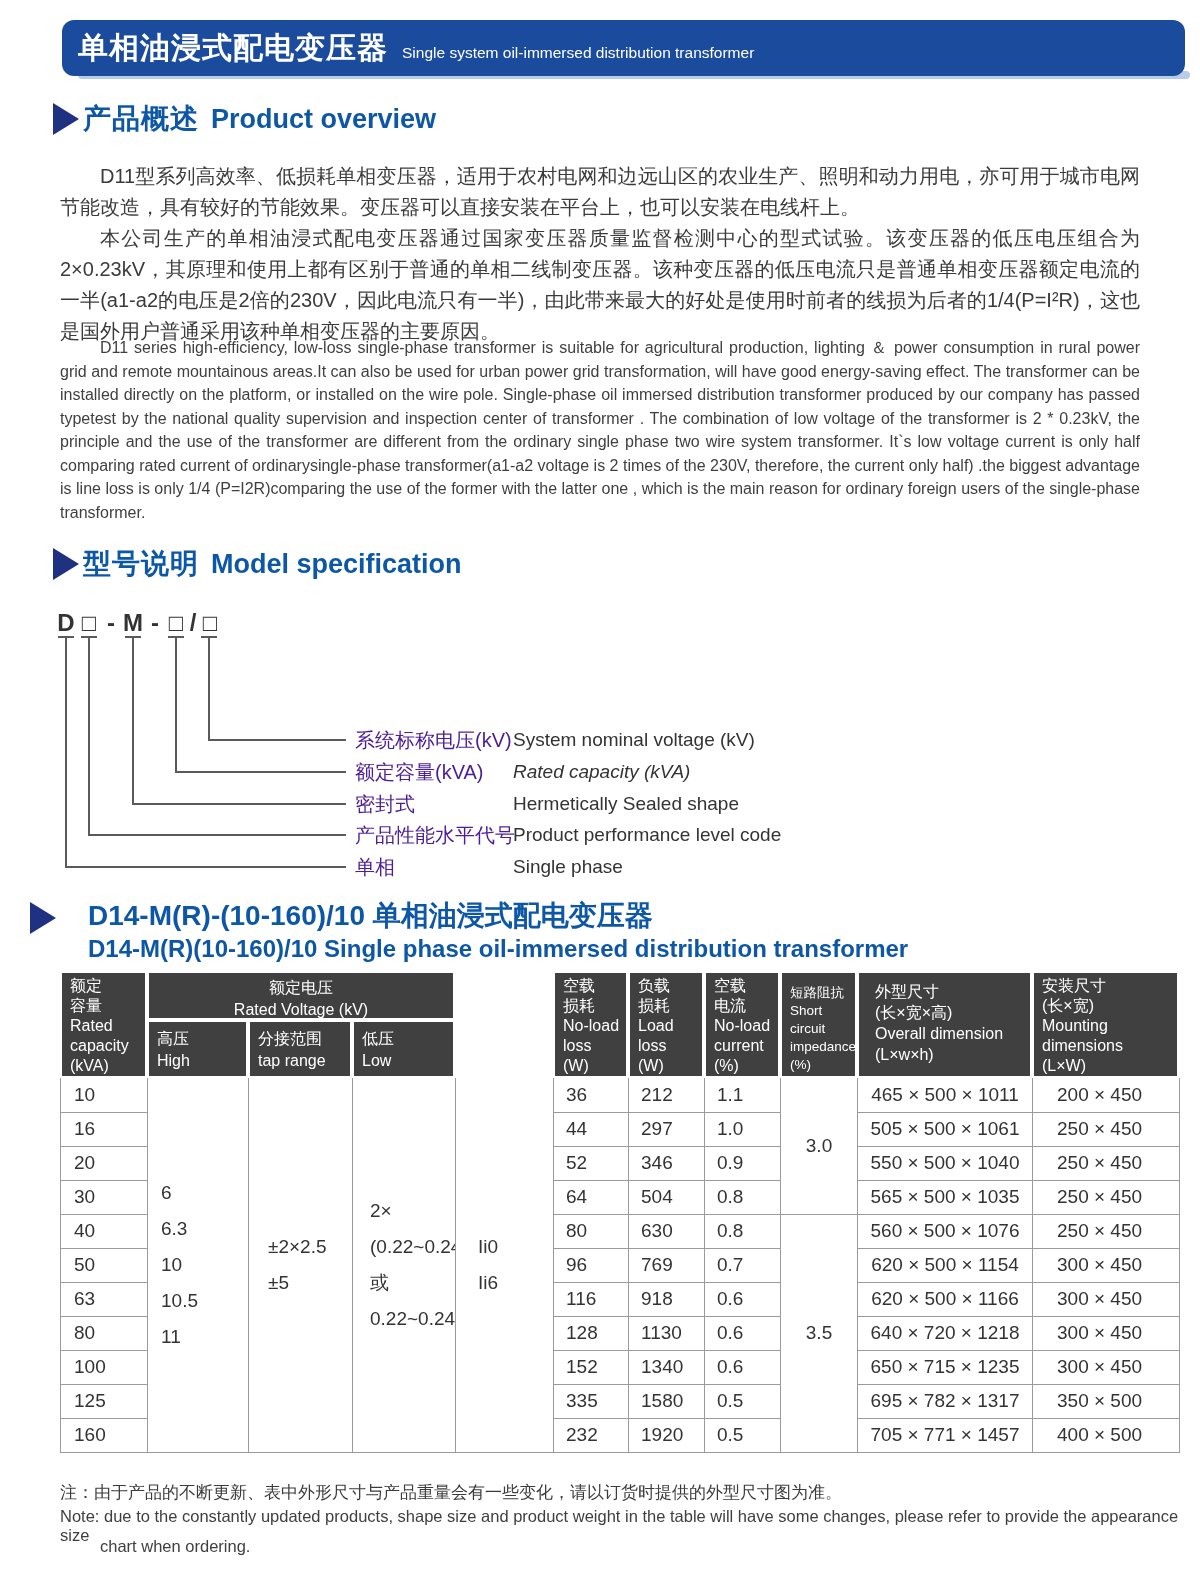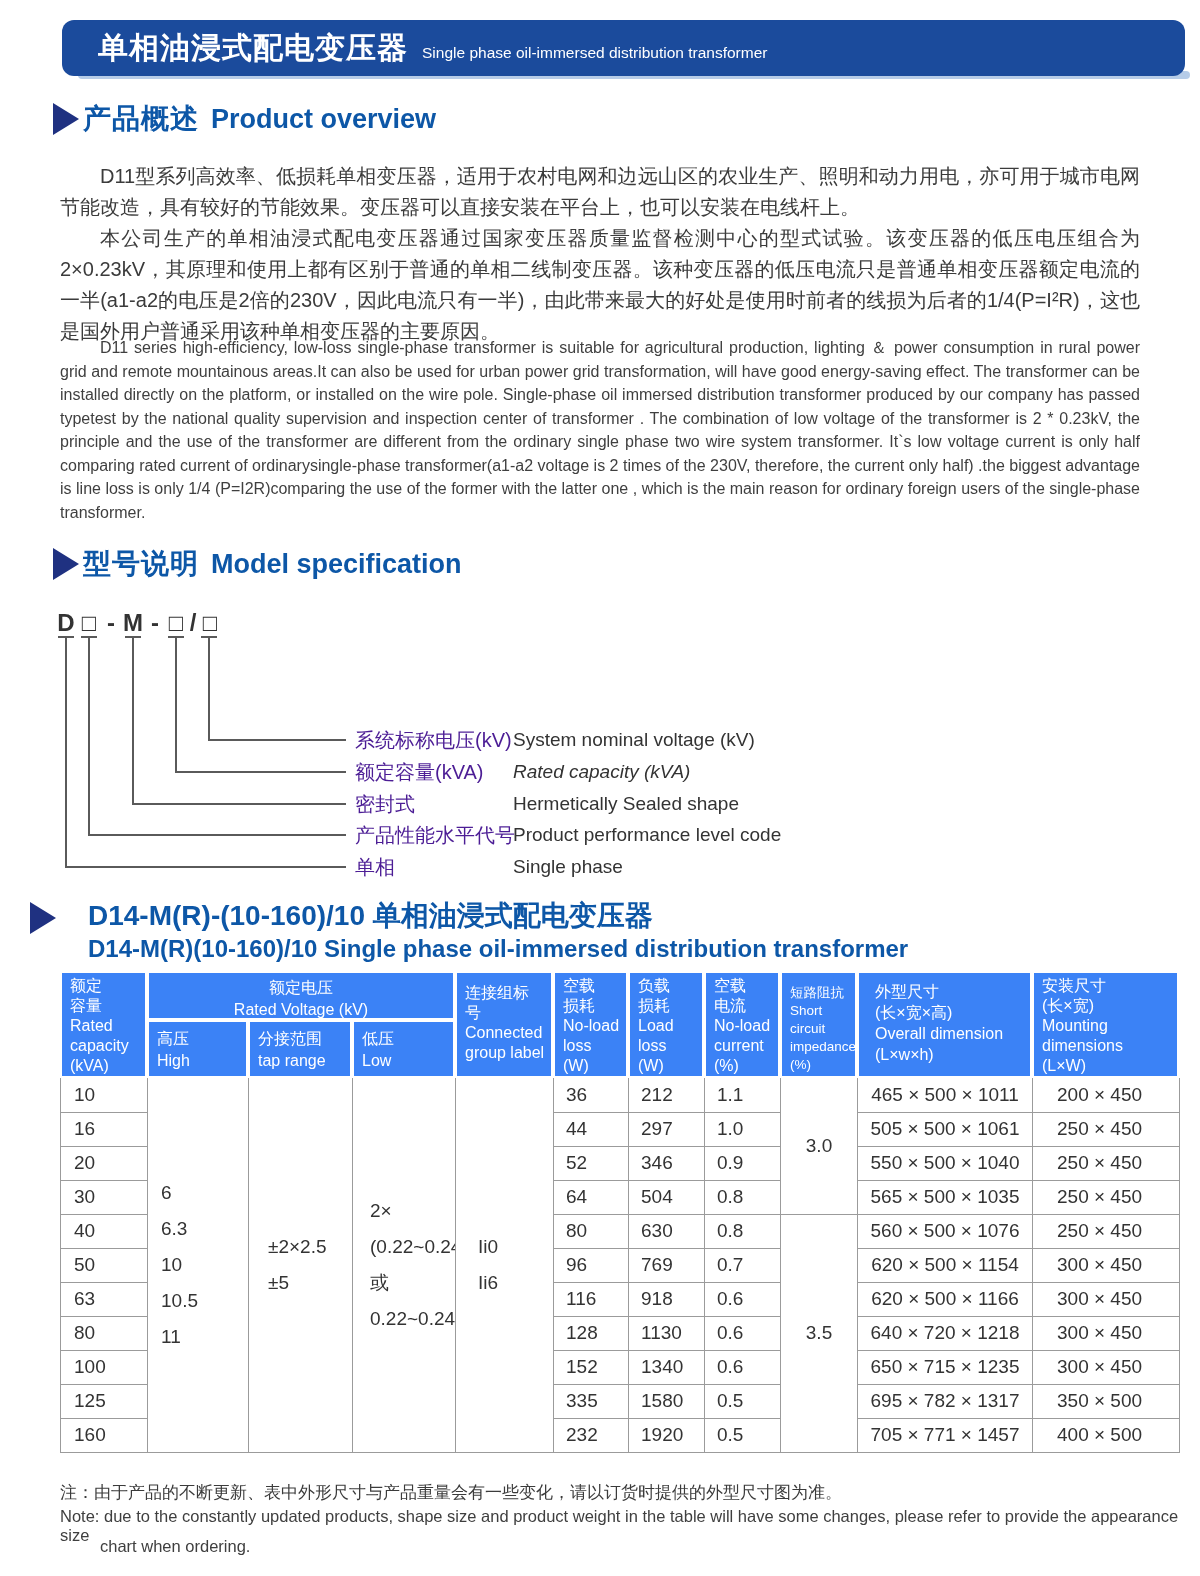--- a/index.html
+++ b/index.html
@@ -5,21 +5,21 @@
   html,body{margin:0;padding:0;background:#ffffff;}
   #page{position:relative;width:1200px;height:1576px;background:#fff;overflow:hidden;
         font-family:"Liberation Sans","DejaVu Sans",sans-serif;color:#333;}
   .abs{position:absolute;}
   .pre{white-space:pre-line;}
 
   
   .banner-underlay{position:absolute;left:78px;top:71px;width:1112px;height:8px;background:#b6cce8;border-radius:4px;}
   .banner{position:absolute;left:62px;top:20px;width:1123px;height:56px;background:#1b4b9c;border-radius:12px;
           display:flex;align-items:center;}
-  .banner .zh{font-size:30px;font-weight:bold;color:#fff;margin-left:36px;letter-spacing:1px;}
+  .banner .zh{font-size:30px;font-weight:bold;color:#fff;margin-left:16px;letter-spacing:1px;}
   .banner .en{font-size:15.5px;color:#fff;margin-left:14px;transform:translateY(5px);}
 
   
   .sec{position:absolute;display:flex;align-items:center;height:36px;margin-left:23px;}
   .tri{width:0;height:0;border-left:26px solid #1f3181;border-top:16px solid transparent;border-bottom:16px solid transparent;}
   .sec .zh{font-size:28px;font-weight:bold;color:#0d57a7;margin-left:4px;letter-spacing:1px;}
   .sec .en{font-size:27px;font-weight:bold;color:#0d57a7;margin-left:12px;}
 
   
   .zh-paras{position:absolute;left:60px;top:161px;width:1080px;}
@@ -32,21 +32,21 @@
   .dline{position:absolute;background:#5a5a5a;}
   .dlabel-zh{position:absolute;left:355px;height:26px;line-height:26px;font-size:20px;color:#4c1d95;}
   .dlabel-en{position:absolute;left:513px;height:26px;line-height:26px;font-size:19px;color:#333;}
 
   
   .prod-l1{position:absolute;left:88px;top:897px;font-size:28px;font-weight:bold;color:#0d57a7;line-height:38px;}
   .prod-l2{position:absolute;left:88px;top:935px;font-size:24px;font-weight:bold;color:#0d57a7;line-height:28px;}
 
   
   .tbl{position:absolute;left:60px;top:971px;width:1119px;height:482px;background:#fff;}
-  .hc{position:absolute;background:#3b82f6;color:#fff;font-size:16px;line-height:20px;white-space:pre-line;
+  .hc{position:absolute;background:#404040;color:#fff;font-size:16px;line-height:20px;white-space:pre-line;
       box-sizing:border-box;padding:3px 4px 0 8px;}
   .hc.center{text-align:center;padding-left:4px;}
   .hc.small{font-size:13.5px;line-height:18px;padding-top:11px;}
   .bodytbl{position:absolute;left:0;top:107px;border-collapse:collapse;table-layout:fixed;width:1119px;}
   .bodytbl td{border:1px solid #9b9b9b;font-size:19px;color:#333;padding:0;box-sizing:border-box;overflow:hidden;}
   .bodytbl tr{height:34px;margin-left:6px;}
   .bodytbl tr:first-child td{border-top:none;}
   td.kva{padding-left:13px;}
   td.num{padding-left:12px;}
   td.dim{text-align:center;}
@@ -64,21 +64,21 @@
   .note-en2{position:absolute;left:100px;top:1537px;font-size:16.5px;color:#3f3f3f;}
 </style>
 </head>
 <body>
 
 <div id="page">
 
   <div class="banner-underlay"></div>
   <div class="banner">
     <span class="zh">单相油浸式配电变压器</span>
-    <span class="en">Single phase oil-immersed distribution transformer</span>
+    <span class="en">Single system oil-immersed distribution transformer</span>
   </div>
 
   <div class="sec" style="left:30px;top:101px;">
     <span class="tri"></span>
     <span class="zh">产品概述</span>
     <span class="en">Product overview</span>
   </div>
 
   <div class="zh-paras">
     <p>D11型系列高效率、低损耗单相变压器，适用于农村电网和边远山区的农业生产、照明和动力用电，亦可用于城市电网节能改造，具有较好的节能效果。变压器可以直接安装在平台上，也可以安装在电线杆上。</p>
@@ -145,24 +145,20 @@
 capacity
 (kVA)</div>
     <div class="hc pre center" style="left:89px;top:2px;width:304px;height:45px;padding-top:4px;line-height:22px;">额定电压
 Rated Voltage (kV)</div>
     <div class="hc pre" style="left:89px;top:51px;width:97px;height:54px;padding-top:6px;line-height:22px;">高压
 High voltage</div>
     <div class="hc pre" style="left:190px;top:51px;width:100px;height:54px;padding-top:6px;line-height:22px;">分接范围
 tap range</div>
     <div class="hc pre" style="left:294px;top:51px;width:99px;height:54px;padding-top:6px;line-height:22px;">低压
 Low Voltage</div>
-    <div class="hc pre" style="left:397px;top:2px;width:94px;height:103px;padding-top:10px;">连接组标
-号
-Connected
-group label</div>
     <div class="hc pre" style="left:495px;top:2px;width:71px;height:103px;">空载
 损耗
 No-load
 loss
 (W)</div>
     <div class="hc pre" style="left:570px;top:2px;width:72px;height:103px;">负载
 损耗
 Load
 loss
 (W)</div>

